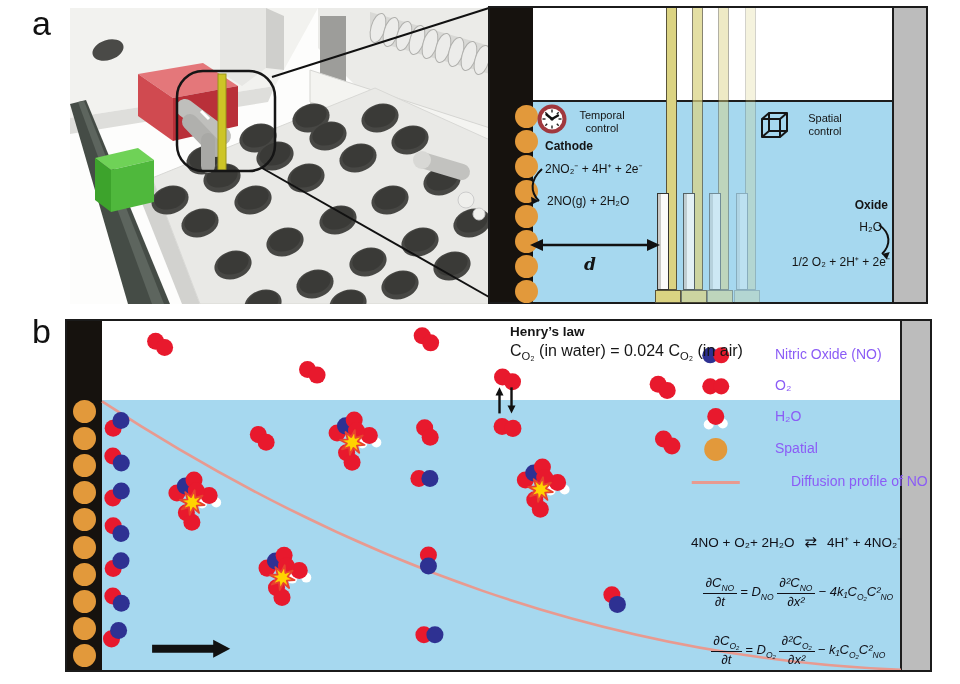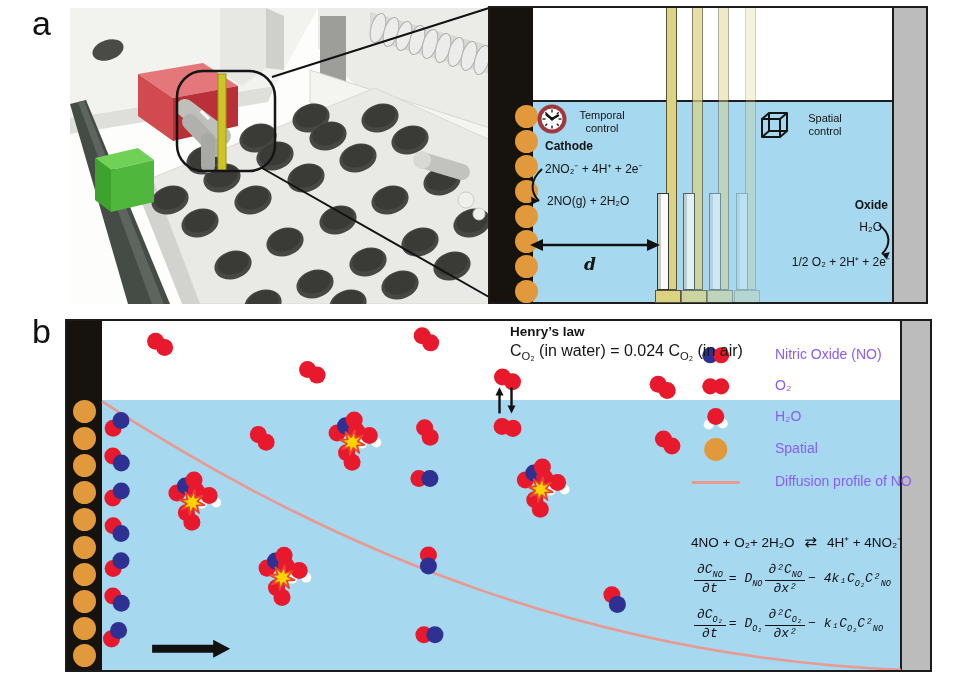--- a/index.html
+++ b/index.html
@@ -32,21 +32,21 @@
   #tank .water{position:absolute;left:35px;right:28px;top:79px;bottom:0;background:#a6d8ef;}
   #tank .bar-black{position:absolute;left:0;top:0;bottom:0;width:35px;background:#16120e;}
   #tank .bar-gray{position:absolute;right:0;top:0;bottom:0;width:28px;background:#bcbcbc;border-left:2.5px solid #1d1d1d;}
   #overlay-b{position:absolute;left:0;top:0;width:100%;height:100%;}
   .henry-title{left:443px;top:3px;font-size:13.5px;font-weight:bold;}
   .henry-eq{left:443px;top:21px;font-size:16px;}
   .legend-label{position:absolute;left:708px;font-size:14px;color:#8b5cf6;}
   .eq-block{position:absolute;left:624px;top:212px;color:#101018;}
   .reaction{font-size:13.5px;white-space:nowrap;}
   .reaction .rarrow{display:inline-block;margin:0 10px;font-size:15px;}
-  .pde{margin-top:12px;font-family:Liberation Mono, monospace;font-style:italic;font-size:13px;display:flex;align-items:center;white-space:nowrap;}
+  .pde{margin-top:25px;font-family:Liberation Sans, sans-serif;font-style:italic;font-size:13px;display:flex;align-items:center;white-space:nowrap;justify-content:center;}
   .frac{display:inline-flex;flex-direction:column;align-items:center;margin:0 3px;}
   .fnum{border-bottom:1.3px solid #101018;padding:0 3px;line-height:1.1;}
   .fden{line-height:1.1;padding-top:1px;}
   .pde sub{font-size:8.5px;font-style:italic;}
 </style>
 </head>
 <body>
 
 <div id="stage">
 
@@ -406,21 +406,21 @@
 
     <div class="abs henry-title">Henry’s law</div>
     <div class="abs henry-eq">
       <span>C</span><sub>O₂</sub><span> (in water) = 0.024 C</span><sub>O₂</sub><span> (in air)</span>
     </div>
 
     <div class="legend-label" style="top:25px;">Nitric Oxide (NO)</div>
     <div class="legend-label" style="top:56px;">O₂</div>
     <div class="legend-label" style="top:87px;">H₂O</div>
     <div class="legend-label" style="top:119px;">Spatial</div>
-    <div class="legend-label" style="top:152px;">Diffusion profile of NO</div>
+    <div class="legend-label" style="top:152px;margin-left:16px;">Diffusion profile of NO</div>
 
     <div class="eq-block">
       <div class="reaction">
         <span>4NO + O₂+ 2H₂O</span><span class="rarrow">⇄</span><span>4H⁺ + 4NO₂⁻</span>
       </div>
       <div class="pde">
         <span class="frac">
             <span class="fnum"><span>∂C</span><sub>NO</sub></span>
             <span class="fden">∂t</span>
           </span>

